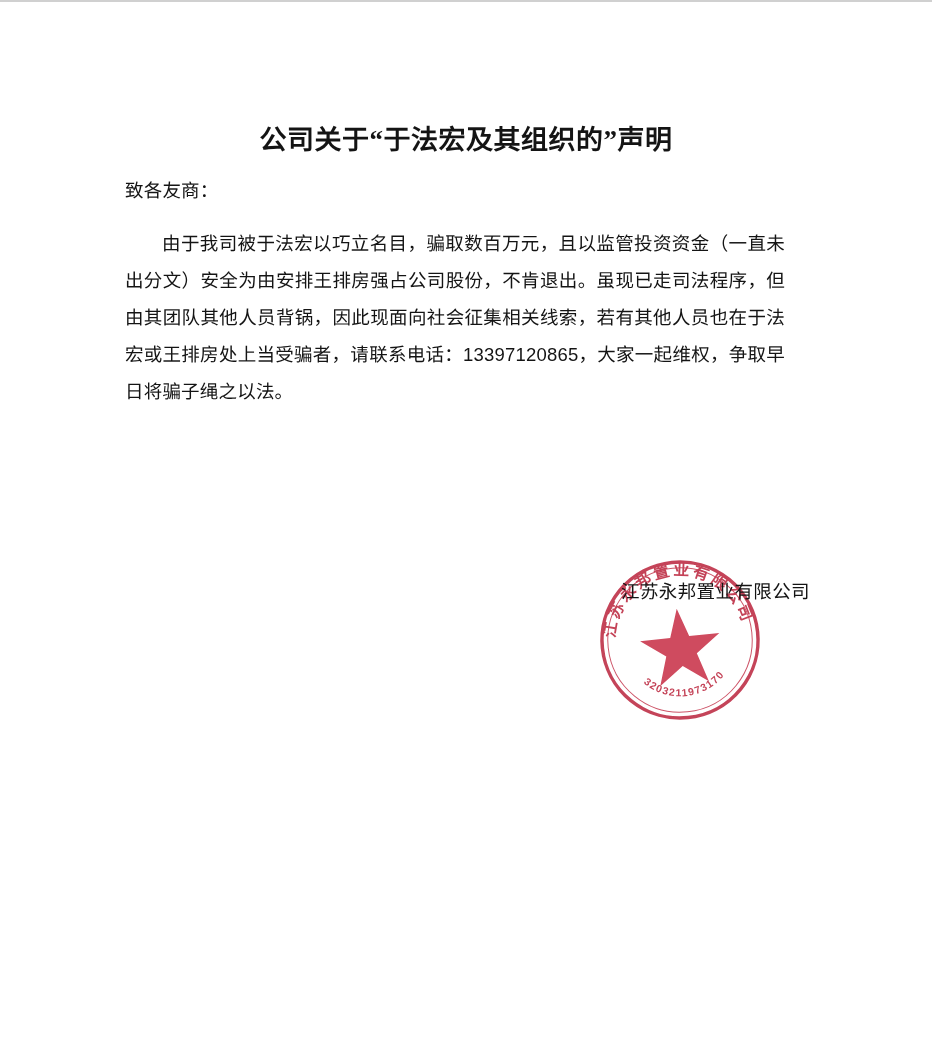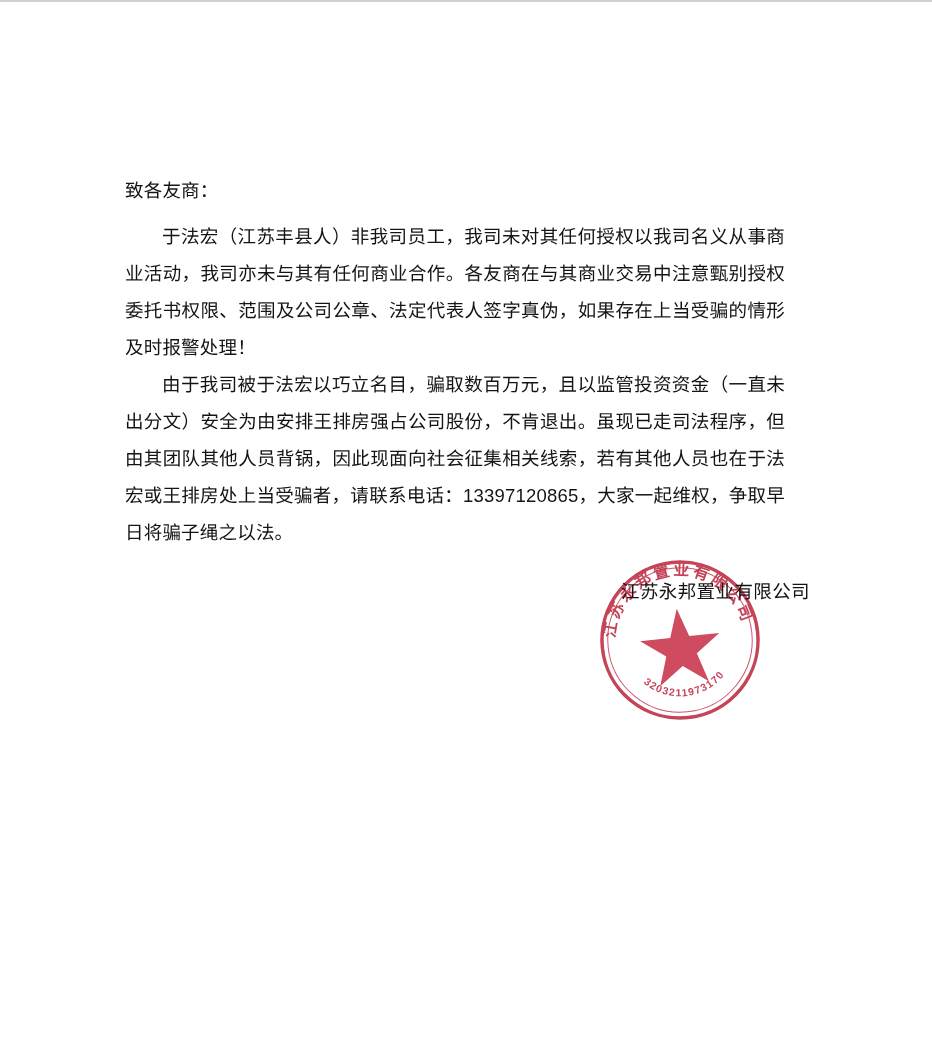--- a/index.html
+++ b/index.html
@@ -50,21 +50,21 @@
     font-size: 18.5px;
     line-height: 37px;
     color: #141414;
     margin: 0;
     text-align: justify;
     text-justify: inter-ideograph;
     letter-spacing: 0.2px;
   }
   .para.salutation {
     text-indent: 0;
-    margin-bottom: 9px;
+    margin-bottom: 16px;
   }
   .para.indent {
     text-indent: 2em;
   }
   .sign-block {
     position: absolute;
     left: 560px;
     top: 575px;
     width: 250px;
     text-align: right;
@@ -113,24 +113,24 @@
   }
   .seal-star { fill: #cc3c52; }
 </style>
 </head>
 <body>
 
 <div id="page">
 
   <div class="top-rule"></div>
 
+  <div class="doc-title">公司关于“于法宏及其组织的”声明</div>
 
   <div class="body-block">
     <p class="para salutation">致各友商：</p>
-    <p class="para indent">于法宏（江苏丰县人）非我司员工，我司未对其任何授权以我司名义从事商业活动，我司亦未与其有任何商业合作。各友商在与其商业交易中注意甄别授权委托书权限、范围及公司公章、法定代表人签字真伪，如果存在上当受骗的情形及时报警处理！</p>
     <p class="para indent">由于我司被于法宏以巧立名目，骗取数百万元，且以监管投资资金（一直未出分文）安全为由安排王排房强占公司股份，不肯退出。虽现已走司法程序，但由其团队其他人员背锅，因此现面向社会征集相关线索，若有其他人员也在于法宏或王排房处上当受骗者，请联系电话：13397120865，大家一起维权，争取早日将骗子绳之以法。</p>
   </div>
 
   <div class="seal">
     <svg viewBox="0 0 200 200" xmlns="http://www.w3.org/2000/svg">
       <defs>
         <path id="sealArcTop" d="M 22,100 A 78,78 0 0 1 178,100"></path>
         <path id="sealArcBottom" d="M 32,100 A 68,68 0 0 0 168,100"></path>
       </defs>
       <circle class="seal-ring-outer" cx="100" cy="100" r="94"></circle>

